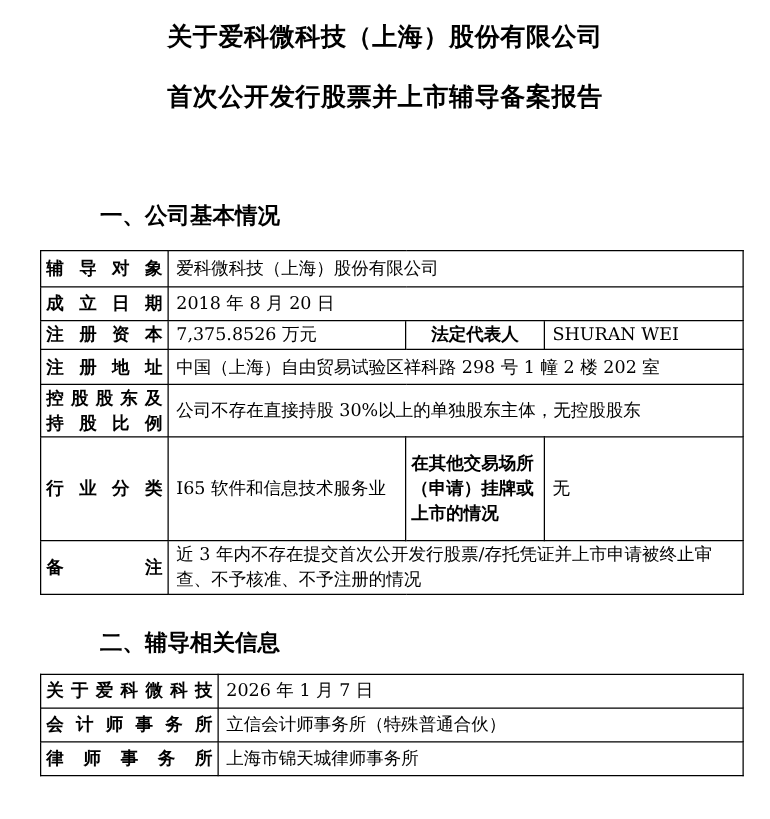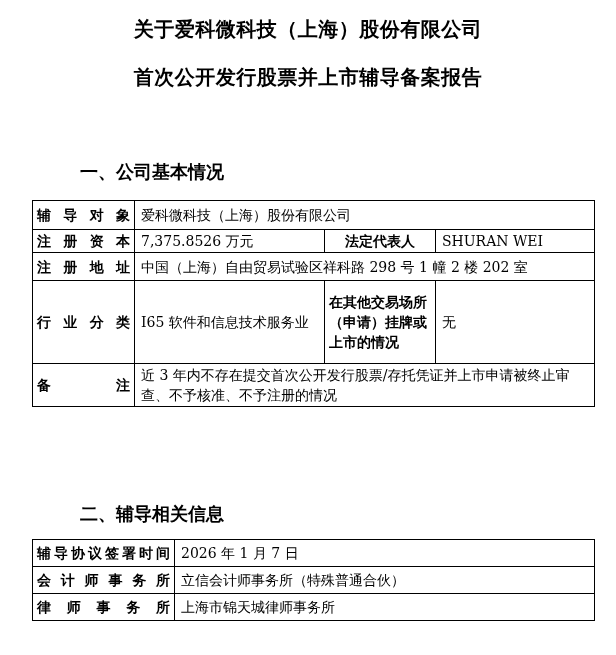--- a/index.html
+++ b/index.html
@@ -30,29 +30,40 @@
     <col style="width:102px">
     <col style="width:190px">
     <col style="width:111px">
     <col style="width:159px">
   </colgroup>
   <tbody>
       <tr style="height:29px">
     <td class="lbl just">辅导对象</td>
     <td colspan="3">爱科微科技（上海）股份有限公司</td>
   </tr>
+  <tr style="height:27px">
+    <td class="lbl just">成立日期</td>
+    <td colspan="3">2018 年 8 月 20 日</td>
+  </tr>
   <tr style="height:23px">
     <td class="lbl just">注册资本</td>
     <td>7,375.8526 万元</td>
     <td class="lbl" style="text-align:center">法定代表人</td>
     <td>SHURAN WEI</td>
   </tr>
   <tr style="height:28px">
     <td class="lbl just">注册地址</td>
     <td colspan="3">中国（上海）自由贸易试验区祥科路 298 号 1 幢 2 楼 202 室</td>
+  </tr>
+  <tr style="height:42px">
+    <td class="lbl">
+      <div class="just">控股股东及</div>
+      <div class="just">持股比例</div>
+    </td>
+    <td colspan="3">公司不存在直接持股 30%以上的单独股东主体，无控股股东</td>
   </tr>
   <tr style="height:83px">
     <td class="lbl just">行业分类</td>
     <td>I65  软件和信息技术服务业</td>
     <td class="lbl" style="padding:0 4px">在其他交易场所（申请）挂牌或上市的情况</td>
     <td>无</td>
   </tr>
   <tr style="height:43px">
     <td class="lbl">
       <div style="display:flex;justify-content:space-between">
@@ -67,21 +78,21 @@
 
 <div class="section s2">二、辅导相关信息</div>
 
 <table class="tbl2">
   <colgroup>
     <col style="width:142px">
     <col style="width:420px">
   </colgroup>
   <tbody>
       <tr style="height:27px">
-    <td class="lbl just">辅导协议签署时间</td>
+    <td class="lbl just">关于爱科微科技</td>
     <td>2026 年 1 月 7 日</td>
   </tr>
   <tr style="height:27px">
     <td class="lbl just">会计师事务所</td>
     <td>立信会计师事务所（特殊普通合伙）</td>
   </tr>
   <tr style="height:27px">
     <td class="lbl just">律师事务所</td>
     <td>上海市锦天城律师事务所</td>
   </tr>

